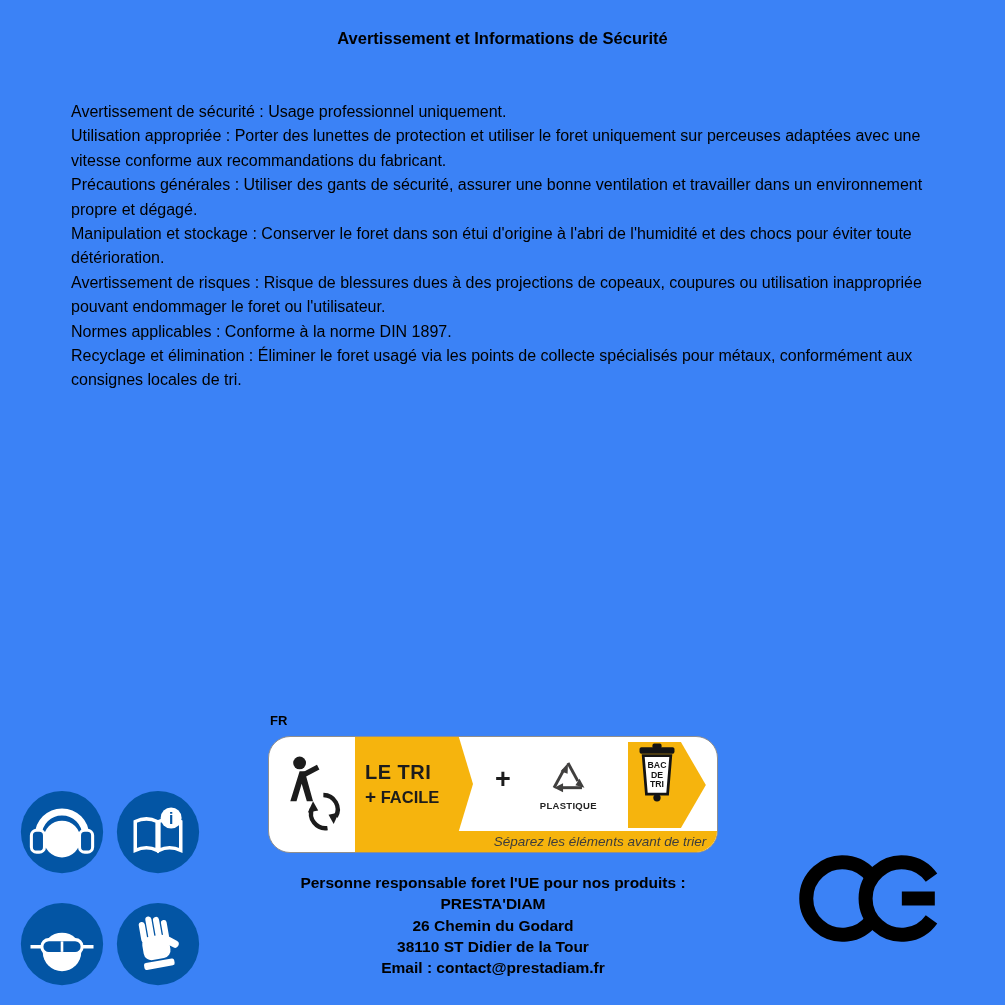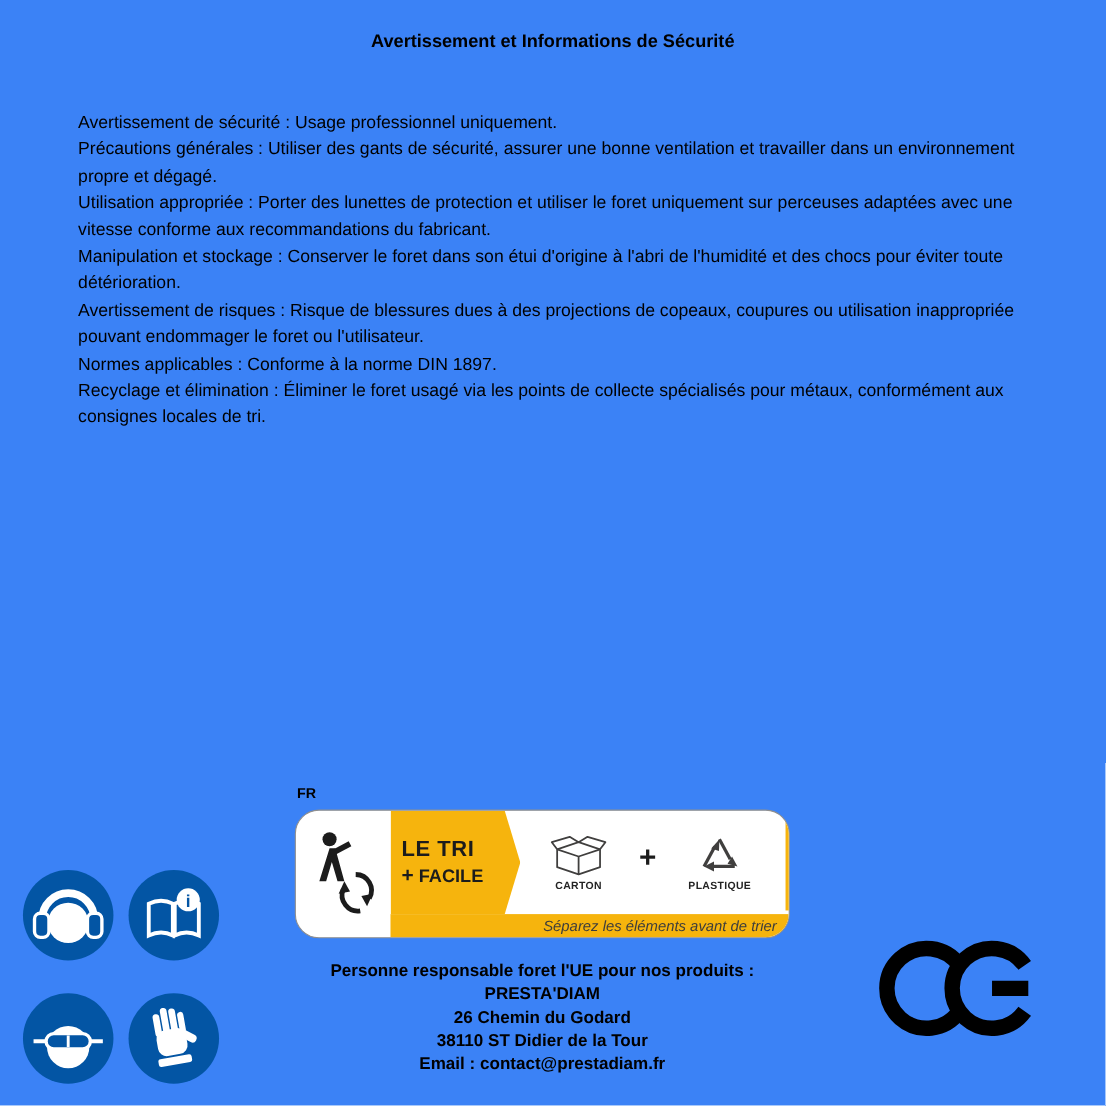--- a/index.html
+++ b/index.html
@@ -74,22 +74,22 @@
 </style>
 </head>
 <body>
 
 <div class="page">
 
   <h1 class="title">Avertissement et Informations de Sécurité</h1>
 
   <div class="body-text">
     <p>Avertissement de sécurité : Usage professionnel uniquement.</p>
+    <p>Utilisation appropriée : Porter des lunettes de protection et utiliser le foret uniquement sur perceuses adaptées avec une vitesse conforme aux recommandations du fabricant.</p>
     <p>Précautions générales : Utiliser des gants de sécurité, assurer une bonne ventilation et travailler dans un environnement propre et dégagé.</p>
-    <p>Utilisation appropriée : Porter des lunettes de protection et utiliser le foret uniquement sur perceuses adaptées avec une vitesse conforme aux recommandations du fabricant.</p>
     <p>Manipulation et stockage : Conserver le foret dans son étui d'origine à l'abri de l'humidité et des chocs pour éviter toute détérioration.</p>
     <p>Avertissement de risques : Risque de blessures dues à des projections de copeaux, coupures ou utilisation inappropriée pouvant endommager le foret ou l'utilisateur.</p>
     <p>Normes applicables : Conforme à la norme DIN 1897.</p>
     <p>Recyclage et élimination : Éliminer le foret usagé via les points de collecte spécialisés pour métaux, conformément aux consignes locales de tri.</p>
   </div>
 
   <div class="icons">
     <span class="picto">
       <svg viewBox="0 0 96 96" aria-hidden="true">
         <circle class="bg" cx="48" cy="48" r="47"></circle>
@@ -145,30 +145,20 @@
         <polygon class="blk" points="56,57 51,68 46,59"></polygon>
         <path class="blks" d="M45 72 A14 14 0 0 1 30 53" stroke-width="4.2"></path>
         <polygon class="blk" points="26,57 31,46 36,55"></polygon>
       </svg>
     </div>
     <div class="triman-right">
       <div class="tri-row">
         <div class="badge">
           <div class="badge-l1">LE TRI</div>
           <div class="badge-l2"><span class="plus">+</span> <span>FACILE</span></div>
-        </div>
-        <div class="component">
-          <svg width="52" height="40" viewBox="0 0 64 48" aria-hidden="true">
-            <path class="crt" d="M8 18 L32 10 L56 18 L56 38 L32 46 L8 38 Z"></path>
-            <path class="crt" d="M8 18 L32 26 L56 18"></path>
-            <path class="crt" d="M32 26 L32 46"></path>
-            <path class="crt" d="M8 18 L2 10 L22 4 L32 10"></path>
-            <path class="crt" d="M56 18 L62 10 L42 4 L32 10"></path>
-          </svg>
-          <div class="clabel">CARTON</div>
         </div>
         <div class="plus-sign">+</div>
         <div class="component">
           <svg width="46" height="40" viewBox="0 0 56 48" aria-hidden="true">
             <path class="rcy" d="M28 7 L40 29"></path>
             <polygon class="rcyh" points="42,26 48,37 37,34"></polygon>
             <path class="rcy" d="M45 37 L21 37"></path>
             <polygon class="rcyh" points="22,31.5 11,37 22,42.5"></polygon>
             <path class="rcy" d="M11 37 L23 15"></path>
             <polygon class="rcyh" points="19,17 28,7 27.5,20"></polygon>

